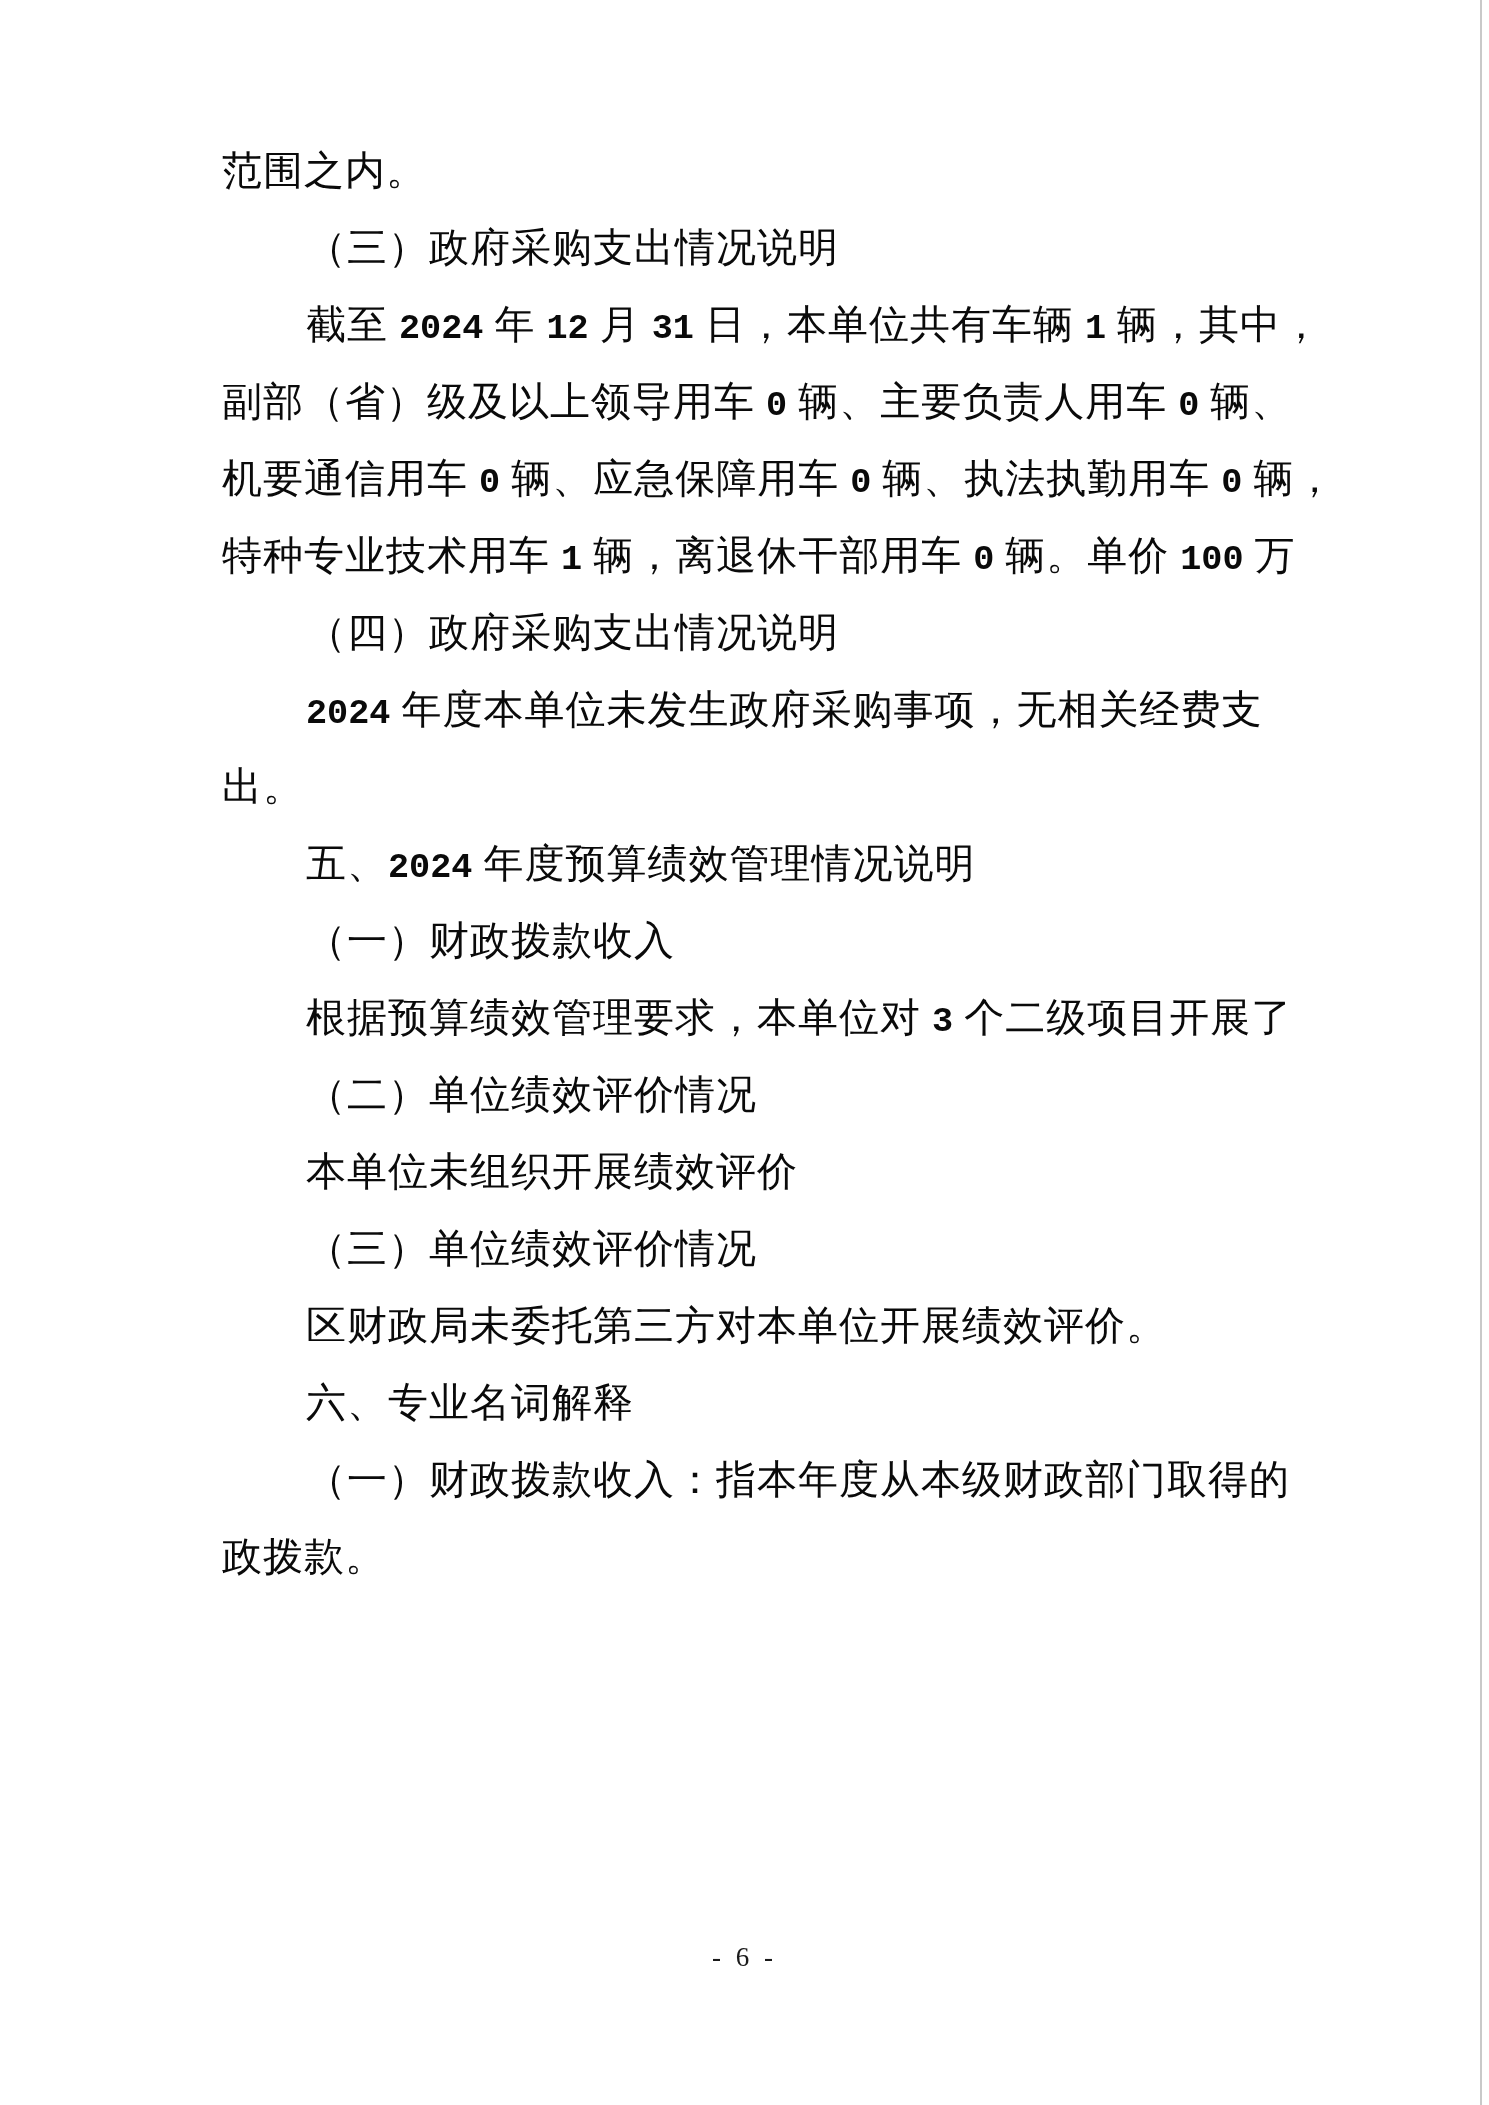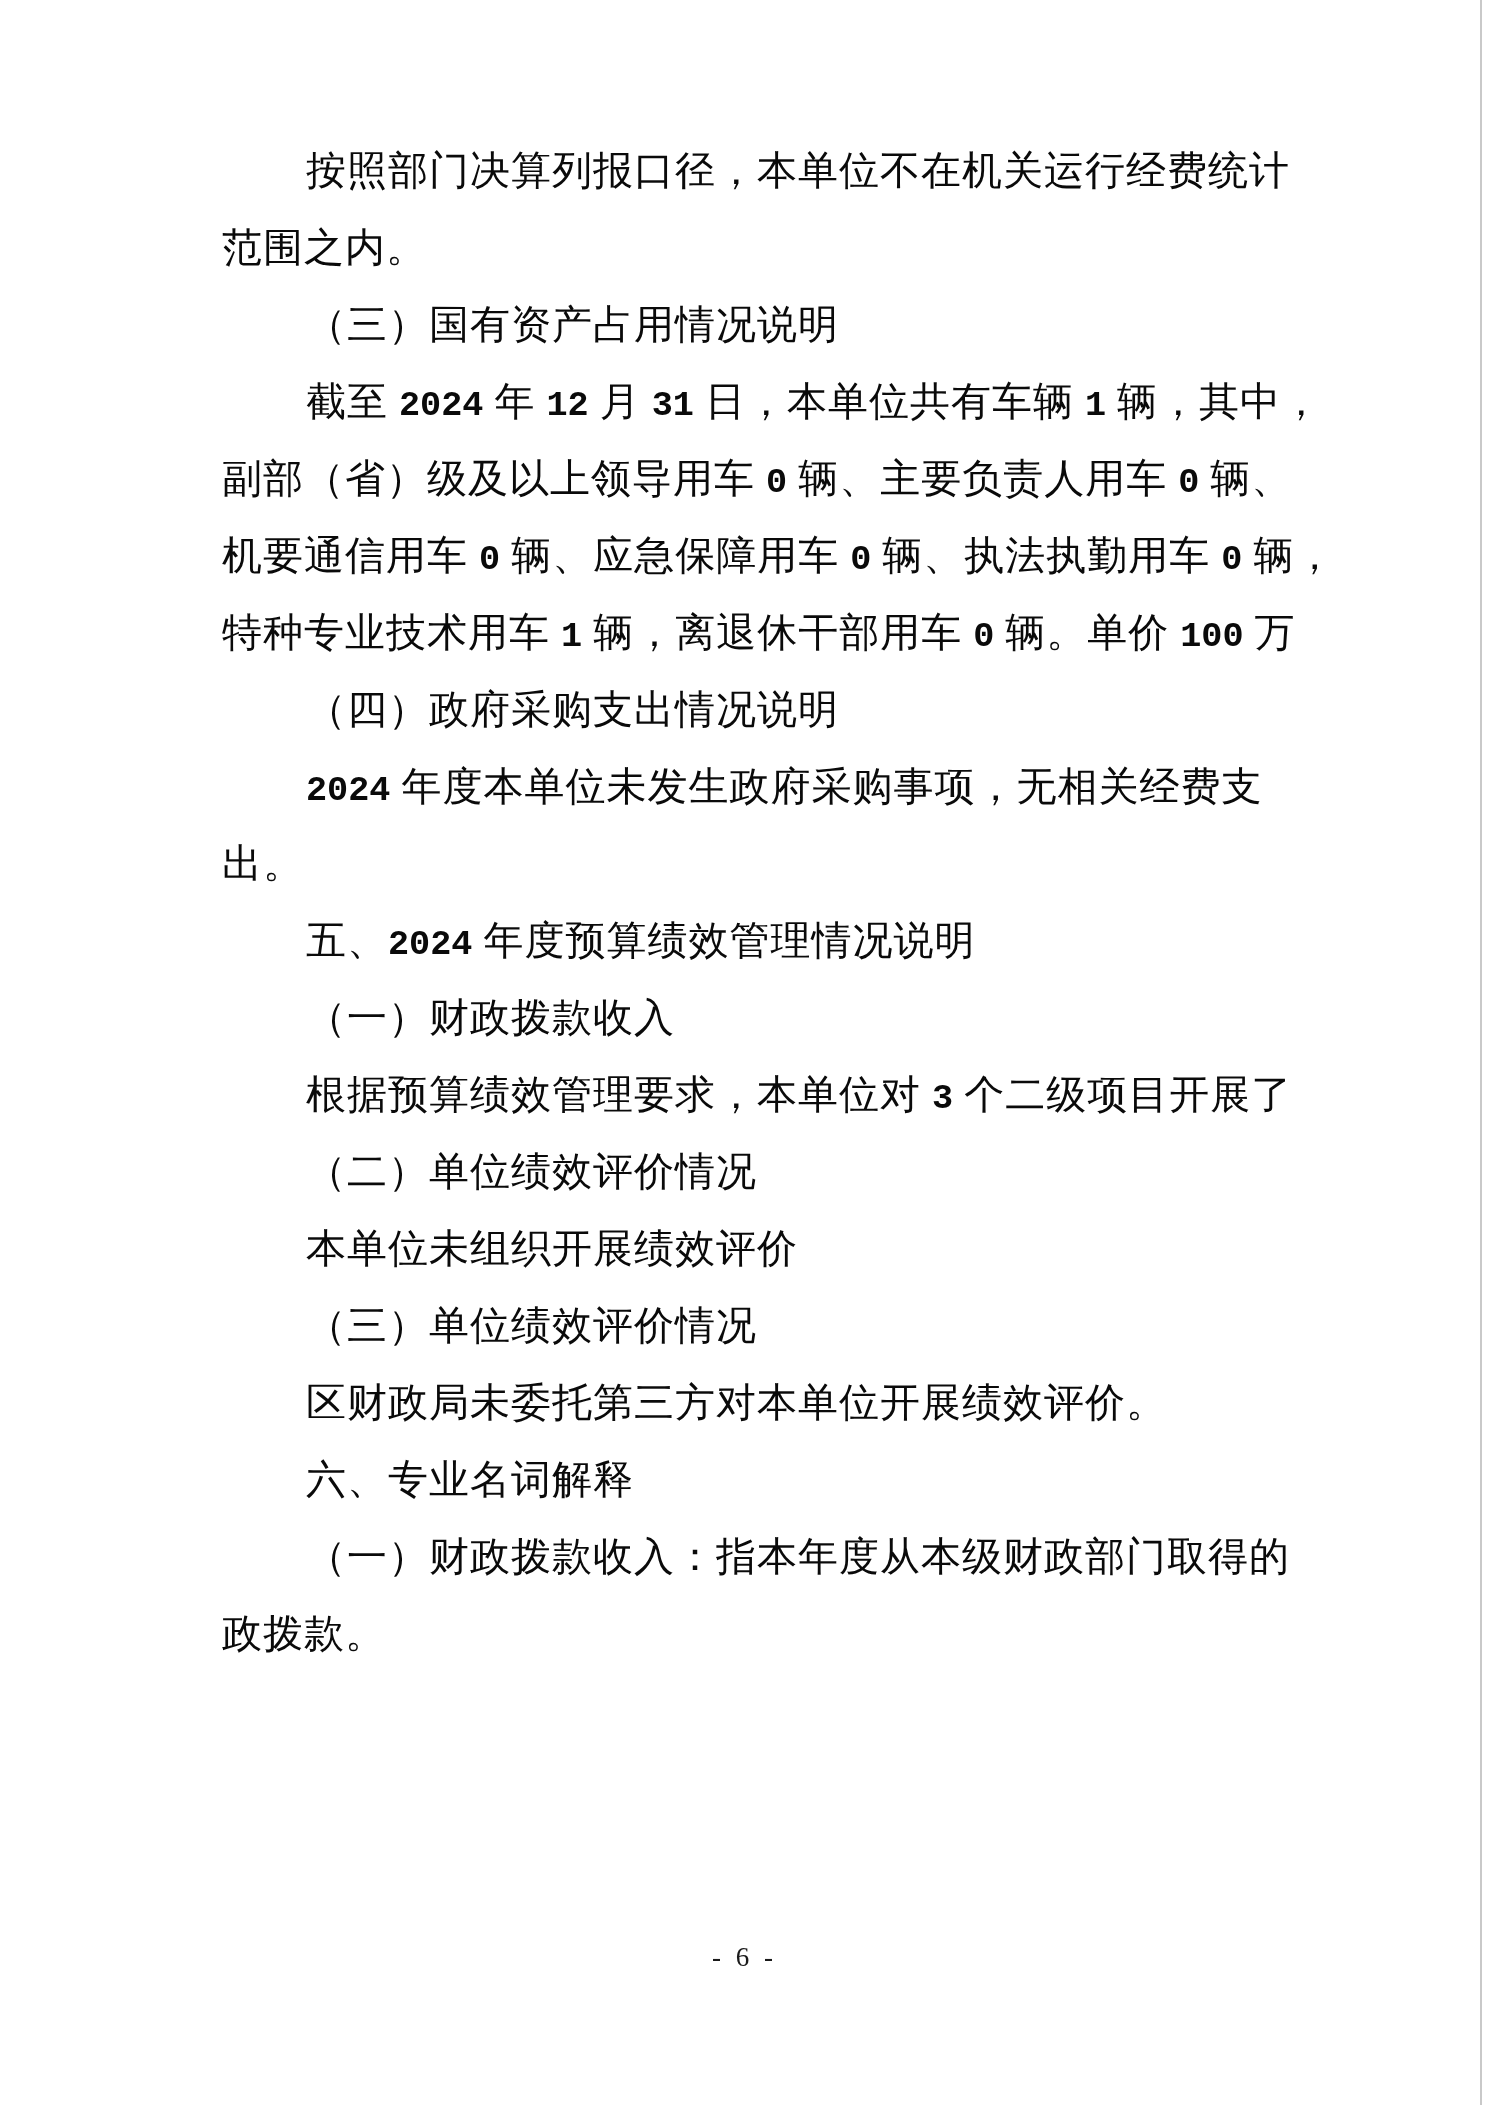--- a/index.html
+++ b/index.html
@@ -57,23 +57,22 @@
     right: 7px;
     width: 2px;
     background: #c9c9c9;
   }
 </style>
 </head>
 <body>
 
 <div class="page">
   <div class="content" id="doc-body">
-      <div class="line indent">按照部门决算列报口径，本单位不在机关运行经费统计</div>
       <div class="line">范围之内。</div>
-      <div class="line indent">（三）国有资产占用情况说明</div>
+      <div class="line indent">（三）政府采购支出情况说明</div>
       <div class="line indent">截至 <span class="num">2024</span> 年 <span class="num">12</span> 月 <span class="num">31</span> 日，本单位共有车辆 <span class="num">1</span> 辆，其中，</div>
       <div class="line">副部（省）级及以上领导用车 <span class="num">0</span> 辆、主要负责人用车 <span class="num">0</span> 辆、</div>
       <div class="line">机要通信用车 <span class="num">0</span> 辆、应急保障用车 <span class="num">0</span> 辆、执法执勤用车 <span class="num">0</span> 辆，</div>
       <div class="line">特种专业技术用车 <span class="num">1</span> 辆，离退休干部用车 <span class="num">0</span> 辆。单价 <span class="num">100</span> 万</div>
       <div class="line indent">（四）政府采购支出情况说明</div>
       <div class="line indent"><span class="num">2024</span> 年度本单位未发生政府采购事项，无相关经费支</div>
       <div class="line">出。</div>
       <div class="line indent">五、<span class="num">2024</span> 年度预算绩效管理情况说明</div>
       <div class="line indent">（一）财政拨款收入</div>
       <div class="line indent">根据预算绩效管理要求，本单位对 <span class="num">3</span> 个二级项目开展了</div>

